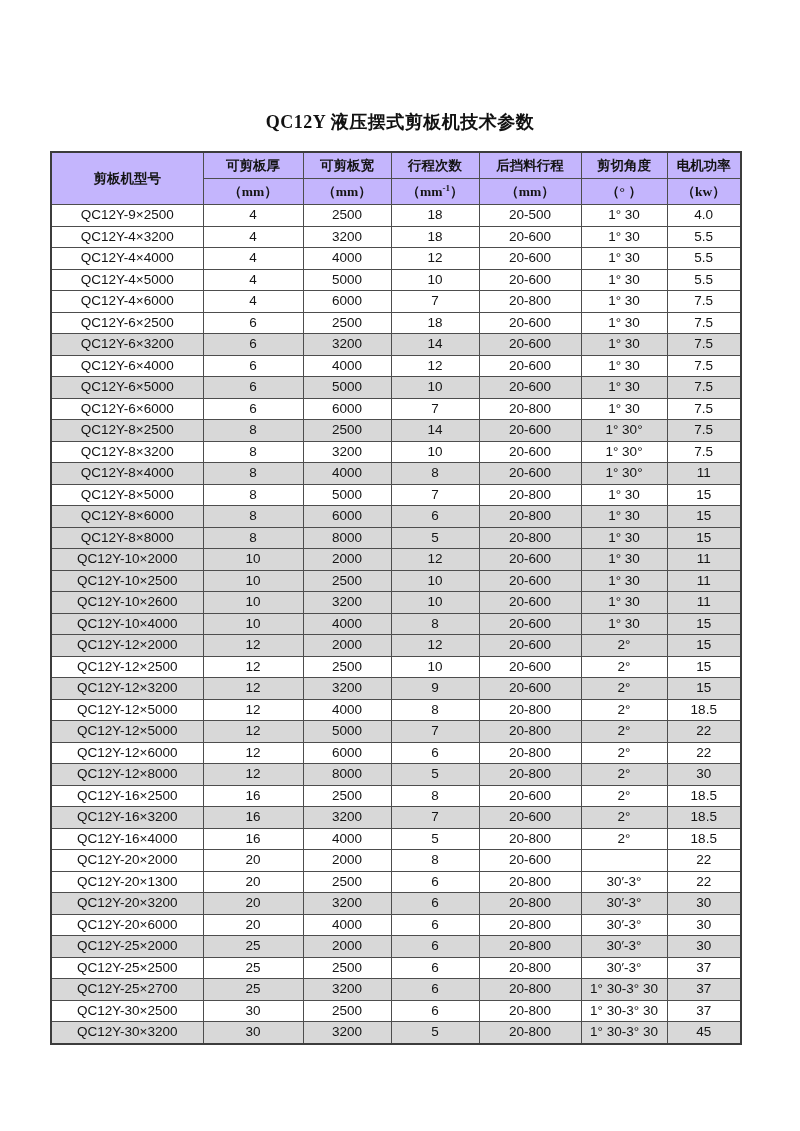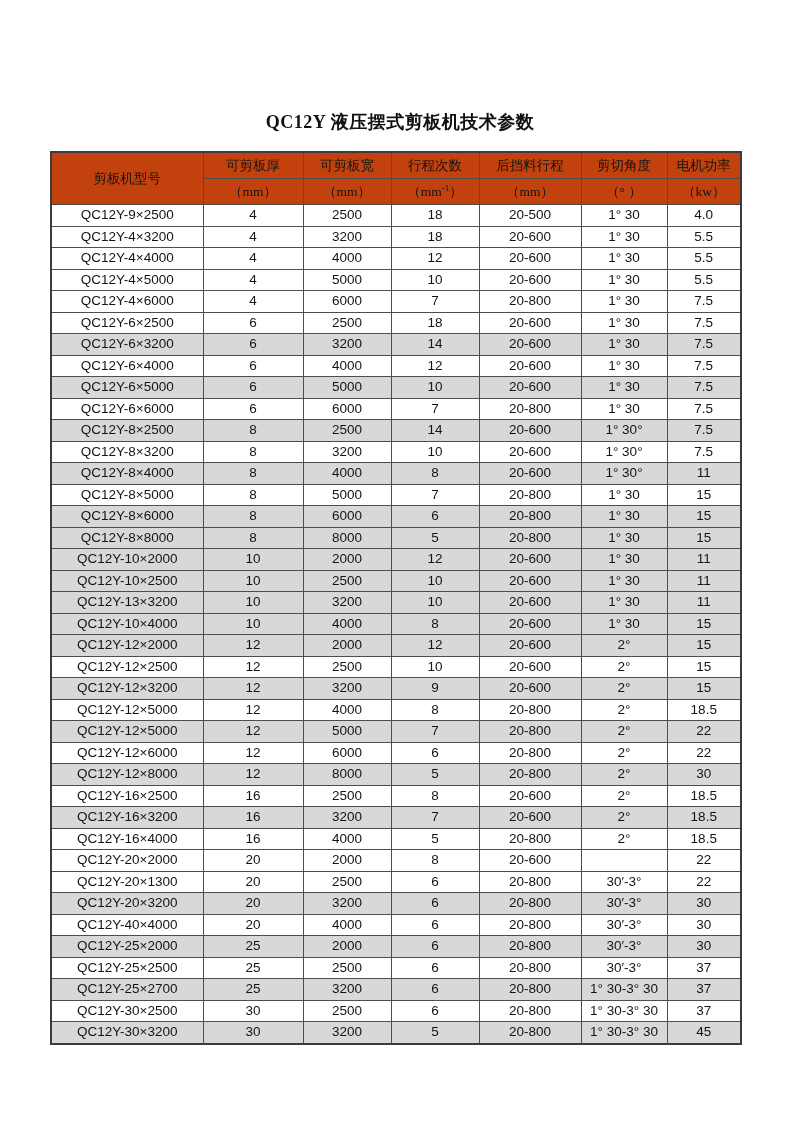--- a/index.html
+++ b/index.html
@@ -25,23 +25,23 @@
     border-collapse:collapse;
     table-layout:fixed;
     border:2px solid #3c3c3c;
   }
   .spec-table th, .spec-table td {
     border:1px solid #4d4d4d;
     text-align:center; vertical-align:middle;
     padding:0; overflow:hidden; white-space:nowrap;
   }
   .spec-table thead th {
-    background:#c2410c;
+    background:#c4b5fd;
     font-family:"Liberation Serif", serif;
-    font-weight:normal;
+    font-weight:bold;
     font-size:13.5px;
     height:25px; line-height:25px;
     color:#141414;
     text-align:center;
   }
   .spec-table tbody td {
     font-size:13.5px;
     height:20.5px; line-height:20.5px;
     background:#ffffff;
     color:#141414;
@@ -249,21 +249,21 @@
         <tr class="shaded">
           <td>QC12Y-10×2500</td>
           <td>10</td>
           <td>2500</td>
           <td>10</td>
           <td>20-600</td>
           <td>1° 30</td>
           <td>11</td>
         </tr>
         <tr class="shaded">
-          <td>QC12Y-13×3200</td>
+          <td>QC12Y-10×2600</td>
           <td>10</td>
           <td>3200</td>
           <td>10</td>
           <td>20-600</td>
           <td>1° 30</td>
           <td>11</td>
         </tr>
         <tr class="shaded">
           <td>QC12Y-10×4000</td>
           <td>10</td>
@@ -384,21 +384,21 @@
         <tr class="shaded">
           <td>QC12Y-20×3200</td>
           <td>20</td>
           <td>3200</td>
           <td>6</td>
           <td>20-800</td>
           <td>30′-3°</td>
           <td>30</td>
         </tr>
         <tr>
-          <td>QC12Y-40×4000</td>
+          <td>QC12Y-20×6000</td>
           <td>20</td>
           <td>4000</td>
           <td>6</td>
           <td>20-800</td>
           <td>30′-3°</td>
           <td>30</td>
         </tr>
         <tr class="shaded">
           <td>QC12Y-25×2000</td>
           <td>25</td>

